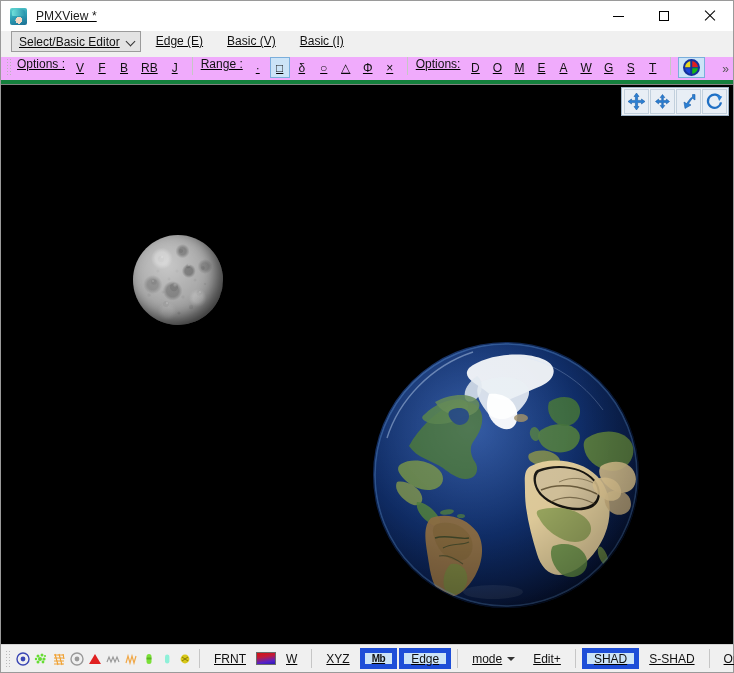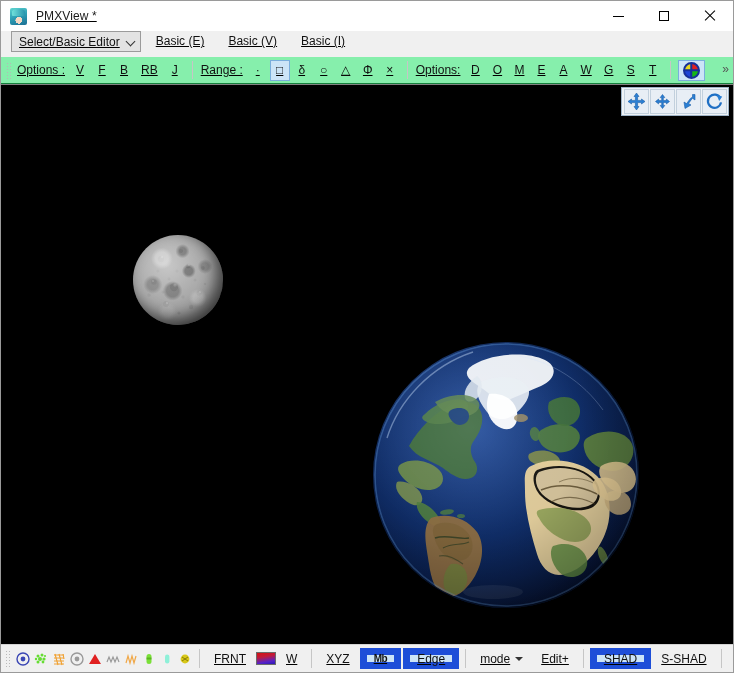--- a/index.html
+++ b/index.html
@@ -96,24 +96,24 @@
   }
   .menu-item {
     font-size: 12px; color: #111;
     padding: 3px 9px;
     margin-left: 6px;
   }
 
   
   #toolbar {
     height: 27px;
-    background: #86efac;
-    border-bottom: 1px solid #15803d;
+    background: #f0abfc;
+    border-bottom: 4px solid #15803d;
     display: flex;
-    align-items: center;
+    align-items: flex-start;
     flex: none;
     padding-left: 2px;
     position: relative;
     font-size: 12px;
     color: #111;
   }
   .grip {
     width: 7px; height: 19px;
     margin: 0 3px 0 2px;
     background-image: radial-gradient(#b6b6b6 40%, transparent 41%);
@@ -242,21 +242,21 @@
   }
   .sb-btn {
     height: 21px;
     display: flex; align-items: center; justify-content: center;
     padding: 0 7px;
     margin: 0 1px;
     border: 1px solid transparent;
     white-space: nowrap;
     line-height: 1;
   }
-  .sb-btn.active { background: #cce4f7; border: 7px solid #1d4ed8; }
+  .sb-btn.active { background: #cce4f7; border: 5px solid #1d4ed8; }
   .sb-sep { width: 1px; height: 19px; background: #c6c6c6; margin: 0 5px; flex: none; }
   .swatch {
     width: 20px; height: 13px;
     background: linear-gradient(170deg, #d41010 0%, #c01a3a 35%, #5522c8 75%, #2b18b4 100%);
     border: 1px solid #6b6b6b;
   }
   .mb-ico {
     font-size: 10px; font-weight: bold; letter-spacing: -.5px;
   }
   .tri-caret { width:0;height:0;border-left:4px solid transparent;border-right:4px solid transparent;border-top:4px solid #333; margin-left:5px; }
@@ -280,21 +280,21 @@
           <span class="glyph-close"></span>
         </div>
     </div>
   </div>
 
   <div id="menubar">
     <div id="mode-combo">
       <span>Select/Basic Editor</span>
       <span class="chev-thin"></span>
     </div>
-    <div class="menu-item">Basic (E)</div>
+    <div class="menu-item">Edge (E)</div>
     <div class="menu-item">Basic (V)</div>
     <div class="menu-item">Basic (I)</div>
   </div>
 
   <div id="toolbar">
     <div class="grip"></div>
     <span class="tb-label">Options :</span>
     <div class="tb-btn">V</div>
     <div class="tb-btn">F</div>
     <div class="tb-btn">B</div>

